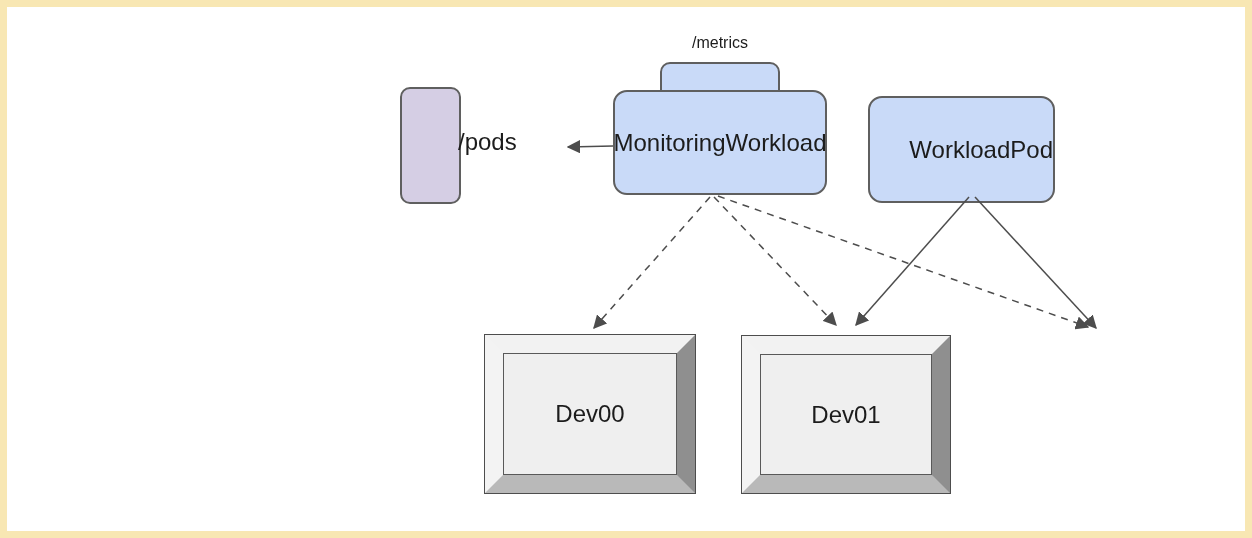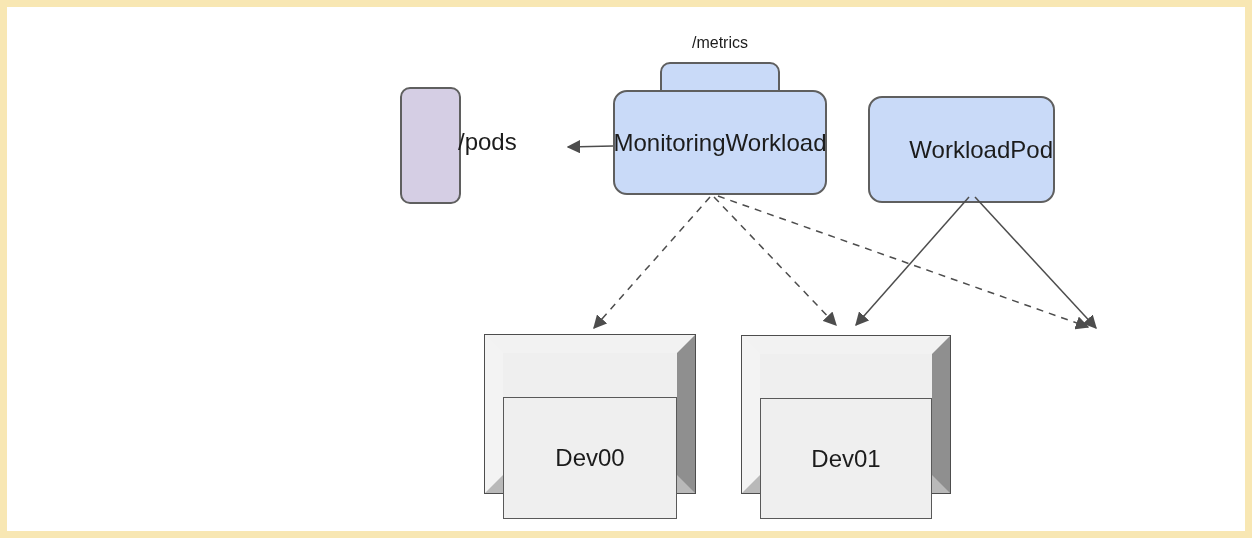--- a/index.html
+++ b/index.html
@@ -52,21 +52,20 @@
     border:18px solid;
     border-color:#f2f2f2 #8f8f8f #b9b9b9 #f3f3f3;
     box-shadow:0 0 0 1px #4d4d4d;
     background:#efefef;
   }
   .device-face{
     width:100%;height:100%;box-sizing:border-box;
     background:#efefef;border:1px solid #595959;
     display:flex;align-items:center;justify-content:center;
     font-size:24px;
-    margin-top:44px;
   }
   .dev00{left:478px;top:328px;}
   .dev01{left:735px;top:329px;width:208px;height:157px;}
   .dev02{left:990px;top:329px;width:213px;height:157px;}
   .edges{position:absolute;left:0;top:0;pointer-events:none;}
 </style>
 </head>
 <body>
 
 <div class="canvas">

